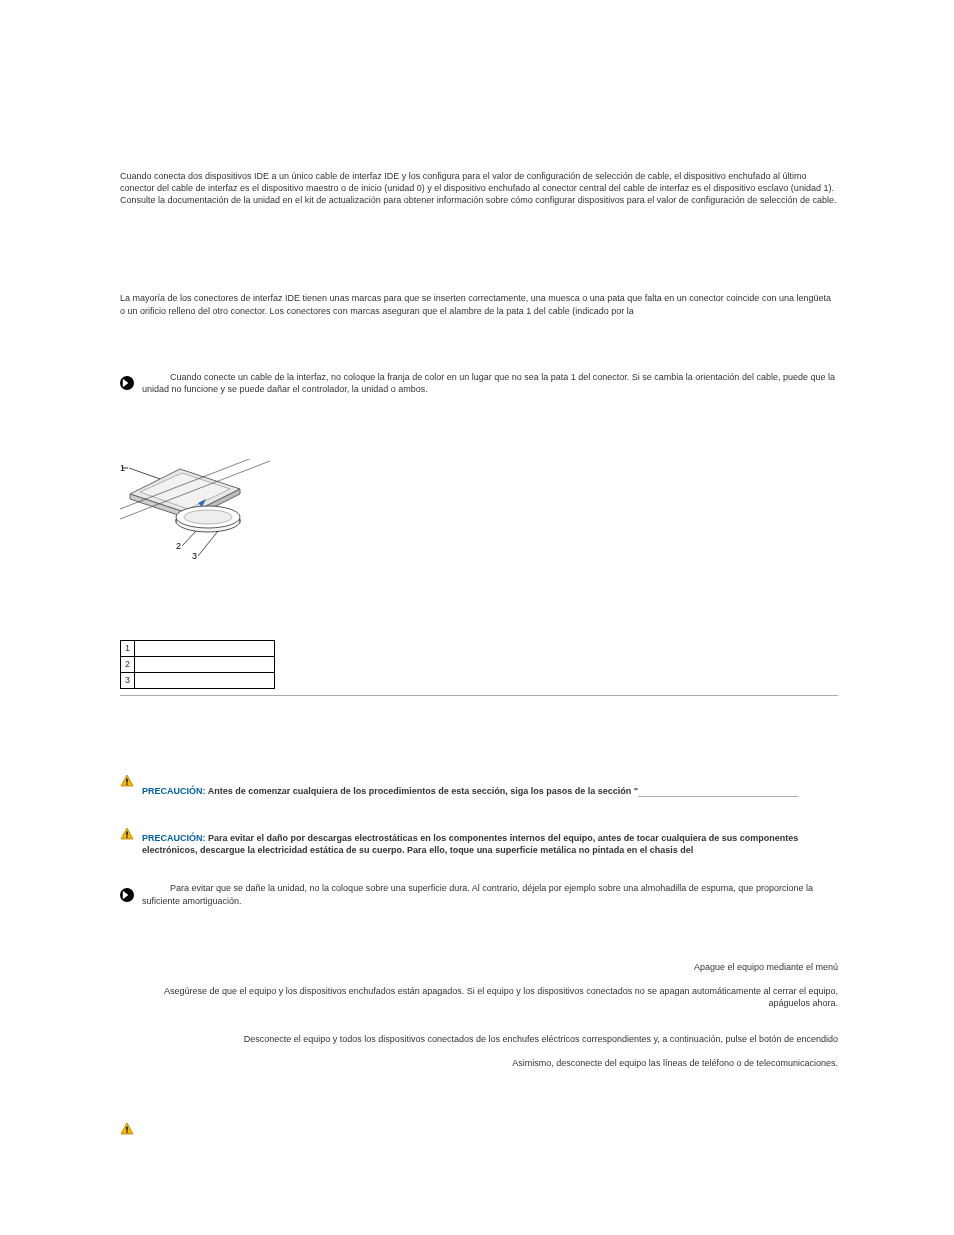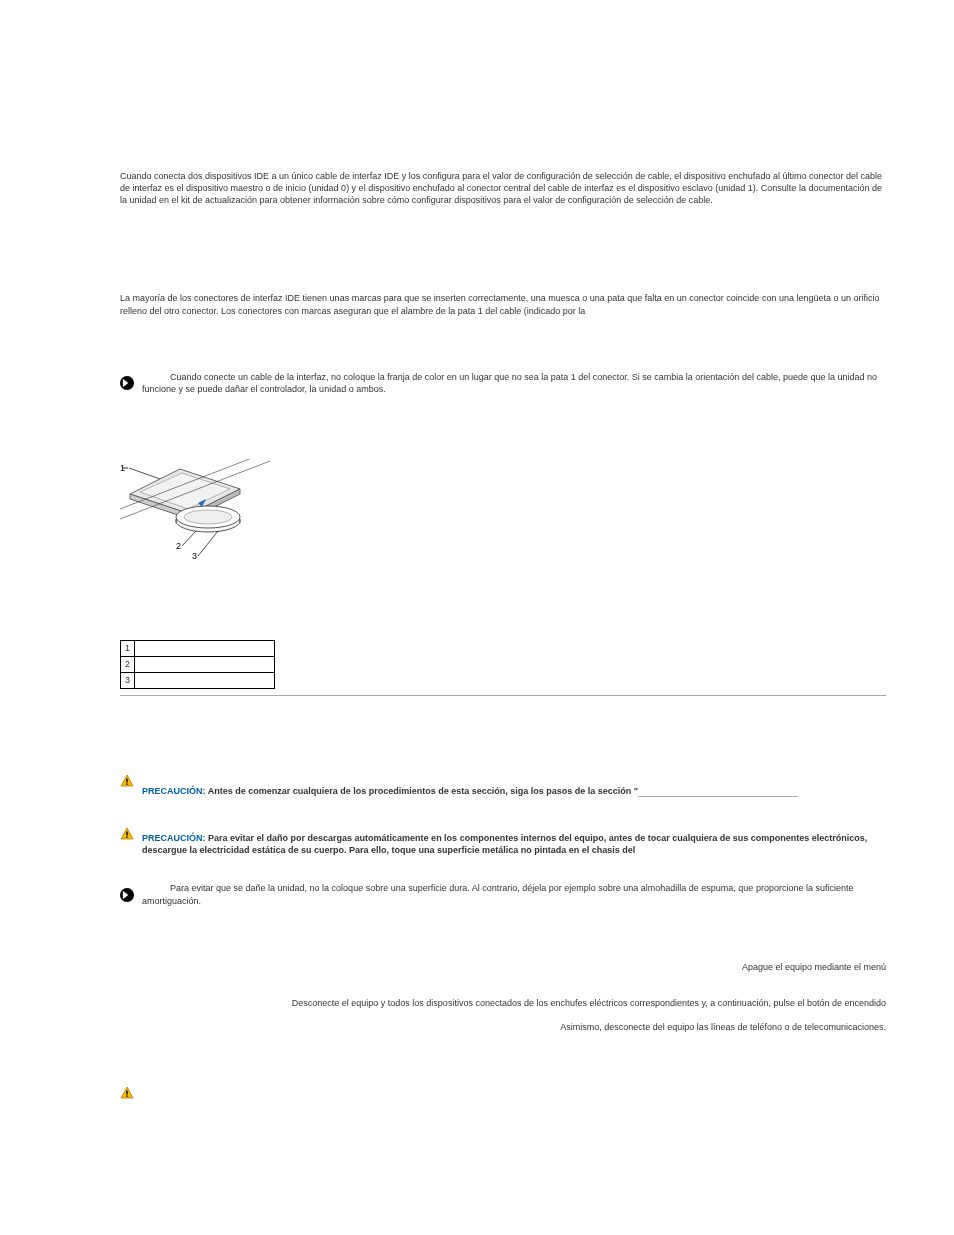--- a/index.html
+++ b/index.html
@@ -5,21 +5,21 @@
   * { box-sizing: border-box; margin: 0; padding: 0; }
   body {
     font-family: Verdana, Arial, sans-serif;
     font-size: 9px;
     color: #333;
     background: #fff;
     width: 954px;
     padding: 0;
   }
   .page {
-    padding: 0 68px 60px 120px;
+    padding: 0 116px 60px 120px;
   }
   .para {
     line-height: 1.35;
     margin-bottom: 14px;
   }
   .spacer-sm { height: 12px; }
   .spacer-md { height: 40px; }
   .spacer-lg { height: 60px; }
   .spacer-xl { height: 130px; }
   .notice {
@@ -179,21 +179,21 @@
   <div class="notice">
     <div class="notice-icon warn-icon">
       <svg viewBox="0 0 14 14">
           <path d="M7 1 L13 12 L1 12 Z" fill="#f6b800" stroke="#b07d00" stroke-width="0.8"></path>
           <rect x="6.3" y="4.5" width="1.4" height="4" fill="#000"></rect>
           <rect x="6.3" y="9.4" width="1.4" height="1.4" fill="#000"></rect>
         </svg>
     </div>
     <div class="notice-text bold">
       <span class="blue">PRECAUCIÓN:</span>
-      <span>Para evitar el daño por descargas automáticamente en los componentes internos del equipo, antes de tocar cualquiera de sus componentes electrónicos, descargue la electricidad estática de su cuerpo. Para ello, toque una superficie metálica no pintada en el chasis del</span>
+      <span>Para evitar el daño por descargas electrostáticas en los componentes internos del equipo, antes de tocar cualquiera de sus componentes electrónicos, descargue la electricidad estática de su cuerpo. Para ello, toque una superficie metálica no pintada en el chasis del</span>
     </div>
   </div>
 
   <div class="spacer-sm"></div>
 
   <div class="notice">
     <div class="notice-icon info-icon">
       <svg viewBox="0 0 10 10">
           <path d="M2 2 L6 5 L2 8 Z" fill="#fff"></path>
         </svg>
@@ -203,20 +203,24 @@
     </div>
   </div>
 
   <div class="spacer-md"></div>
 
   <div class="step">
     <span class="lbl"></span>
     <span class="txt">Apague el equipo mediante el menú</span>
   </div>
 
+  <div class="step">
+    <span class="lbl"></span>
+    <span class="txt">Asegúrese de que el equipo y los dispositivos enchufados están apagados. Si el equipo y los dispositivos conectados no se apagan automáticamente al cerrar el equipo, apáguelos ahora.</span>
+  </div>
 
 
   <div class="spacer-sm"></div>
 
   <div class="step">
     <span class="lbl"></span>
     <span class="txt">Desconecte el equipo y todos los dispositivos conectados de los enchufes eléctricos correspondientes y, a continuación, pulse el botón de encendido</span>
   </div>
 
   <div class="step">

